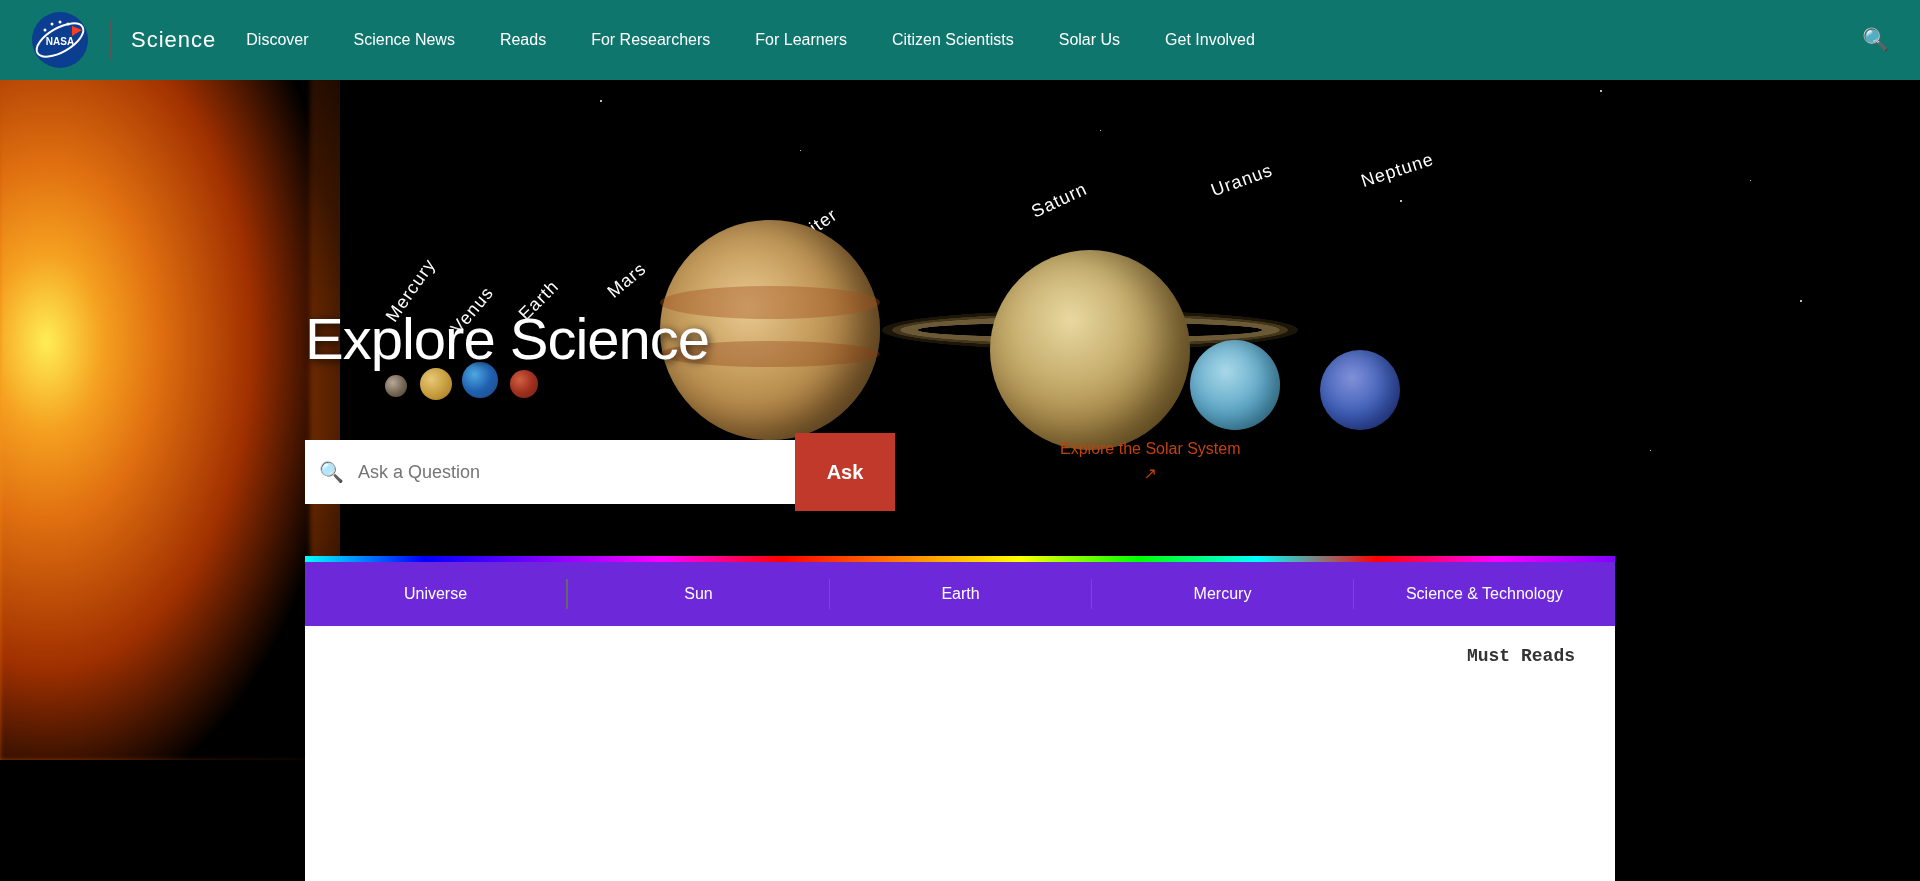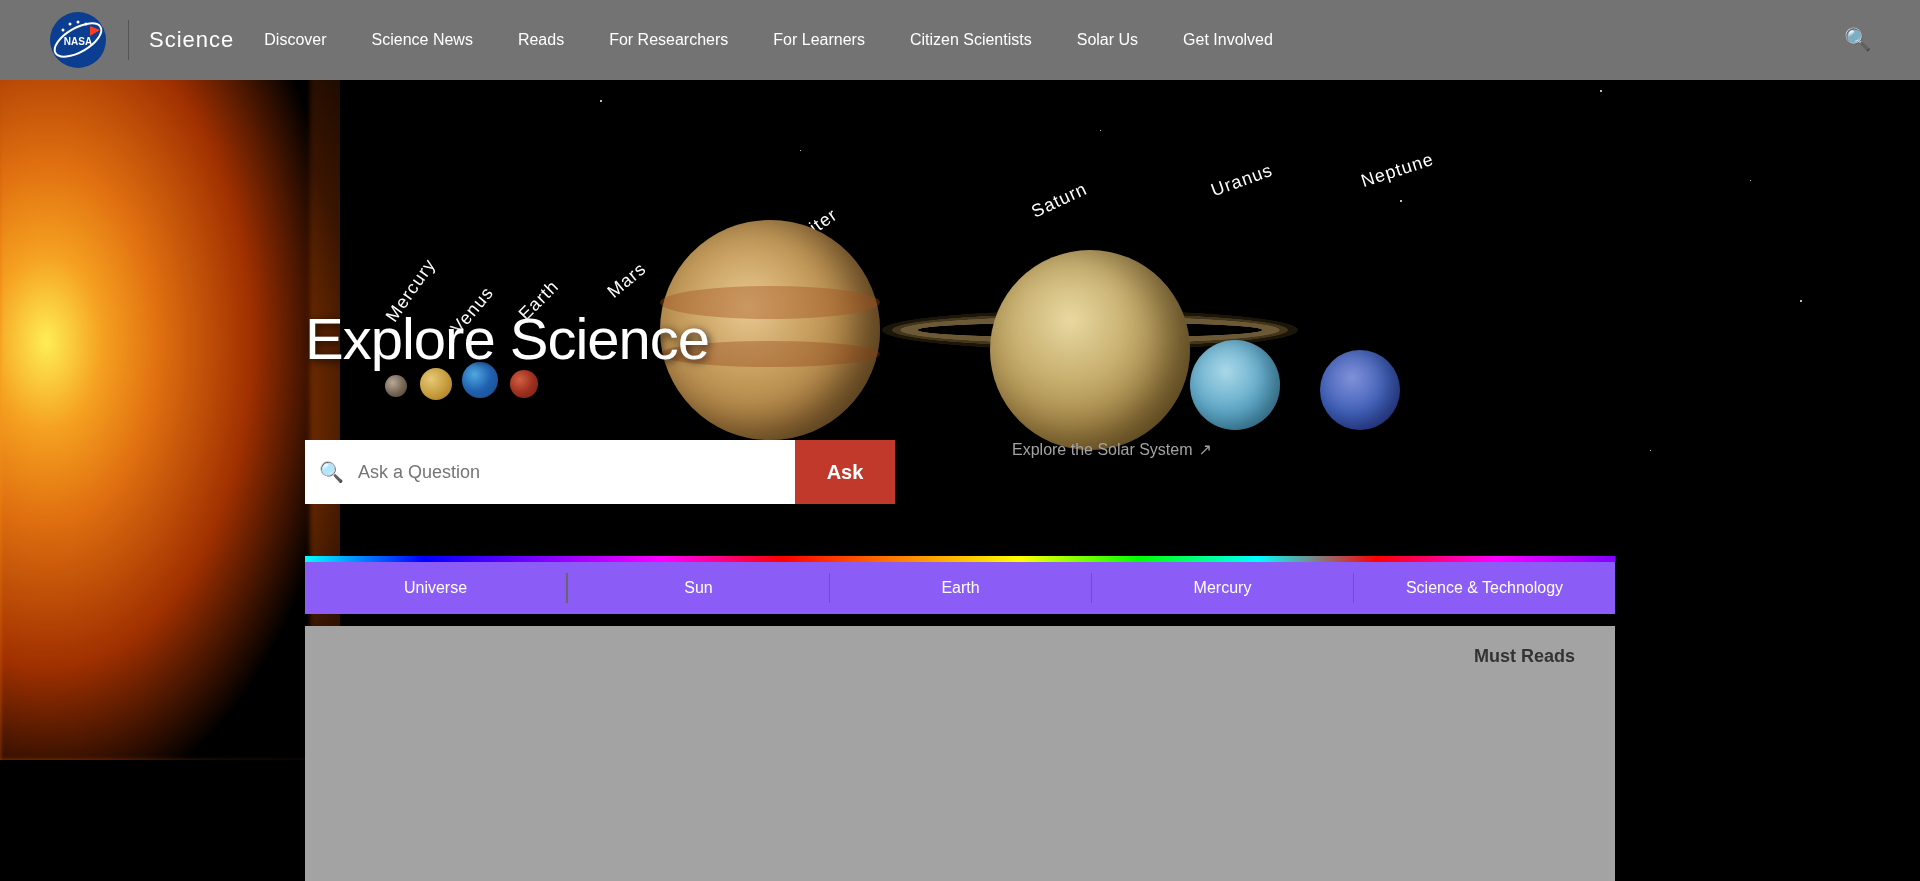--- a/index.html
+++ b/index.html
@@ -3,24 +3,24 @@
   <meta charset="utf-8">
   <style>
     * { margin: 0; padding: 0; box-sizing: border-box; }
     body { width: 1920px; height: 881px; overflow: hidden; font-family: 'Arial', sans-serif; background: #000; }
 
     
     #header {
       position: absolute;
       top: 0; left: 0; right: 0;
       height: 80px;
-      background: #737373;
-      display: flex;
-      align-items: center;
-      padding: 0 48px;
+      background: #0f766e;
+      display: flex;
+      align-items: center;
+      padding: 0 30px;
       z-index: 100;
     }
     #nasa-logo {
       width: 60px;
       height: 60px;
       flex-shrink: 0;
     }
     #header-divider {
       width: 1px;
       height: 40px;
@@ -145,39 +145,40 @@
       outline: none;
       font-size: 18px;
       color: #555;
       background: transparent;
     }
     #ask-button {
       background: #c1392b;
       color: #fff;
       border: none;
       width: 100px;
-      height: 64px;
+      height: 78px;
       font-size: 20px;
       font-weight: 600;
       cursor: pointer;
       flex-shrink: 0;
     }
 
     
     #solar-system-link {
       position: absolute;
       top: 440px;
-      left: 1012px;
-      color: #a3a3a3;
+      left: 1060px;
+      color: #c2410c;
       font-size: 16px;
       cursor: pointer;
       display: flex;
       align-items: center;
       gap: 6px;
       z-index: 10;
+      flex-direction: column;
     }
 
     
     
     #mercury-img {
       position: absolute;
       top: 375px;
       left: 385px;
       width: 22px;
       height: 22px;
@@ -310,22 +311,22 @@
       height: 6px;
       background: linear-gradient(to right, #00ffff, #0000ff, #8000ff, #ff00ff, #ff0000, #ff8000, #ffff00, #00ff00, #00ffff, #ff0000, #ff00ff, #8000ff);
     }
 
     
     #category-nav {
       position: absolute;
       top: 562px;
       left: 305px;
       right: 305px;
-      height: 52px;
-      background: #8b5cf6;
+      height: 64px;
+      background: #6d28d9;
       display: flex;
       align-items: center;
     }
     .cat-item {
       flex: 1;
       display: flex;
       align-items: center;
       justify-content: center;
       color: #fff;
       font-size: 16px;
@@ -341,21 +342,22 @@
       flex-shrink: 0;
     }
 
     
     #content-area {
       position: absolute;
       top: 626px;
       left: 305px;
       right: 305px;
       bottom: 0;
-      background: #a3a3a3;
+      background: #ffffff;
+      font-family: Liberation Mono, monospace;
     }
 
     #must-reads {
       position: absolute;
       top: 20px;
       right: 40px;
       color: #333;
       font-size: 18px;
       font-weight: 600;
     }

